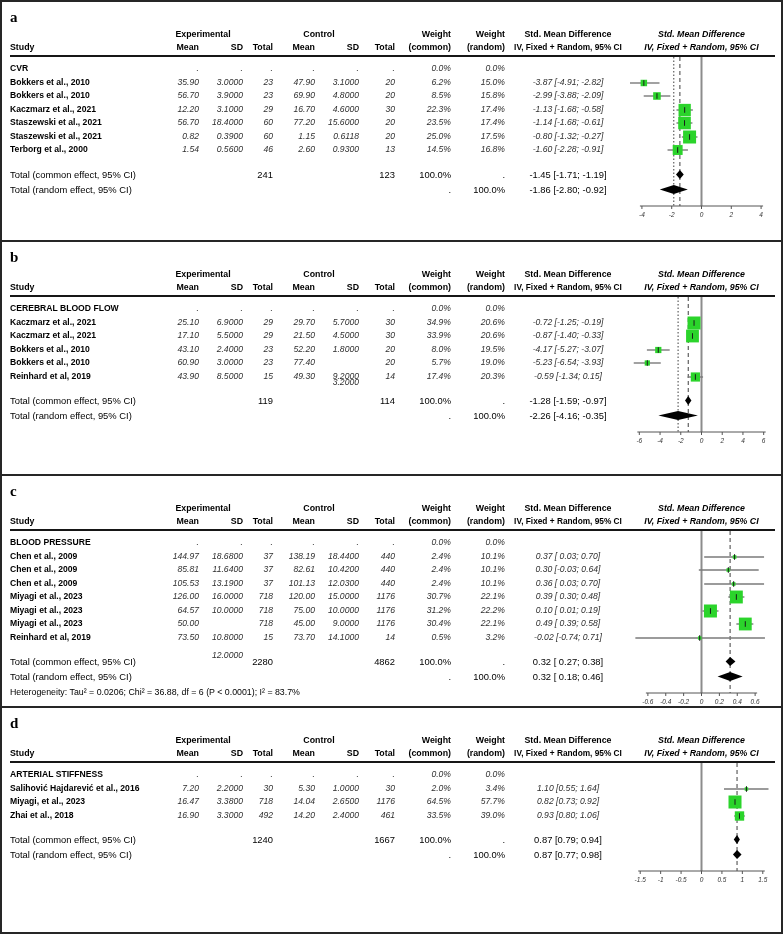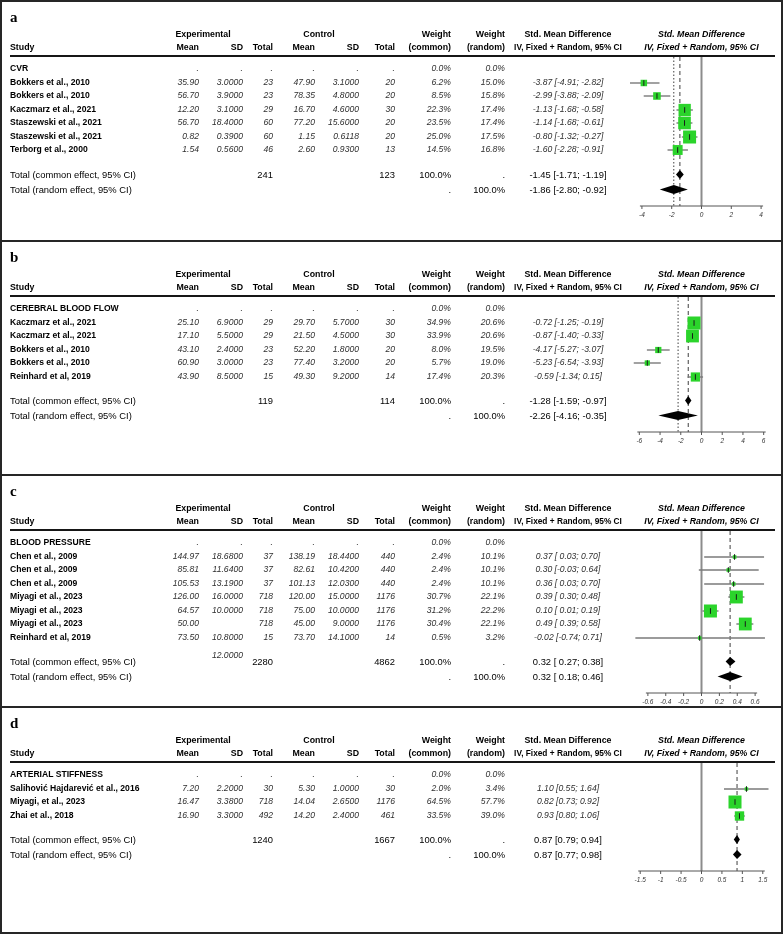--- a/index.html
+++ b/index.html
@@ -75,21 +75,21 @@
           <div class="num" style="grid-column: 8;">6.2%</div>
           <div class="num" style="grid-column: 9;">15.0%</div>
           <div class="smdc" style="grid-column: 10;">-3.87 [-4.91; -2.82]</div>
           <div style="grid-column: 11;"></div>
         </div>
         <div class="row" style="grid-template-columns: 150px 42px 44px 30px 42px 44px 36px 56px 54px 120px 1fr;">
           <div class="name" style="grid-column: 1;">Bokkers et al., 2010</div>
           <div class="num" style="grid-column: 2;">56.70</div>
           <div class="num" style="grid-column: 3;">3.9000</div>
           <div class="num" style="grid-column: 4;">23</div>
-          <div class="num" style="grid-column: 5;">78.35</div>
+          <div class="num" style="grid-column: 5;">69.90</div>
           <div class="num" style="grid-column: 6;">4.8000</div>
           <div class="num" style="grid-column: 7;">20</div>
           <div class="num" style="grid-column: 8;">8.5%</div>
           <div class="num" style="grid-column: 9;">15.8%</div>
           <div class="smdc" style="grid-column: 10;">-2.99 [-3.88; -2.09]</div>
           <div style="grid-column: 11;"></div>
         </div>
         <div class="row" style="grid-template-columns: 150px 42px 44px 30px 42px 44px 36px 56px 54px 120px 1fr;">
           <div class="name" style="grid-column: 1;">Kaczmarz et al., 2021</div>
           <div class="num" style="grid-column: 2;">12.20</div>
@@ -269,21 +269,21 @@
           <div class="num" style="grid-column: 9;">19.5%</div>
           <div class="smdc" style="grid-column: 10;">-4.17 [-5.27; -3.07]</div>
           <div style="grid-column: 11;"></div>
         </div>
         <div class="row" style="grid-template-columns: 150px 42px 44px 30px 42px 44px 36px 56px 54px 120px 1fr;">
           <div class="name" style="grid-column: 1;">Bokkers et al., 2010</div>
           <div class="num" style="grid-column: 2;">60.90</div>
           <div class="num" style="grid-column: 3;">3.0000</div>
           <div class="num" style="grid-column: 4;">23</div>
           <div class="num" style="grid-column: 5;">77.40</div>
-          <div class="num" style="grid-column: 6;">3.2000</div>
+          <div class="num" style="grid-column: 6; margin-top: 20px;">3.2000</div>
           <div class="num" style="grid-column: 7;">20</div>
           <div class="num" style="grid-column: 8;">5.7%</div>
           <div class="num" style="grid-column: 9;">19.0%</div>
           <div class="smdc" style="grid-column: 10;">-5.23 [-6.54; -3.93]</div>
           <div style="grid-column: 11;"></div>
         </div>
         <div class="row" style="grid-template-columns: 150px 42px 44px 30px 42px 44px 36px 56px 54px 120px 1fr;">
           <div class="name" style="grid-column: 1;">Reinhard et al, 2019</div>
           <div class="num" style="grid-column: 2;">43.90</div>
           <div class="num" style="grid-column: 3;">8.5000</div>
@@ -487,20 +487,21 @@
           <div class="smdc" style="grid-column: 10;">0.32 [ 0.27; 0.38]</div>
         </div>
         <div class="row total" style="grid-template-columns: 150px 42px 44px 30px 42px 44px 36px 56px 54px 120px 1fr;">
           <div class="name" style="grid-column: 1;">Total (random effect, 95% CI)</div>
           <div class="num" style="grid-column: 4;"></div>
           <div class="num" style="grid-column: 7;"></div>
           <div class="num" style="grid-column: 8;">.</div>
           <div class="num" style="grid-column: 9;">100.0%</div>
           <div class="smdc" style="grid-column: 10;">0.32 [ 0.18; 0.46]</div>
         </div>
+        <div class="het">Heterogeneity: Tau² = 0.0206; Chi² = 36.88, df = 6 (P &lt; 0.0001); I² = 83.7%</div>
       </div>
       <svg width="779" height="230" viewBox="0 0 779 230" class="overlay">
         <line x1="699.5" y1="55" x2="699.5" y2="217" stroke="#8c8c8c" stroke-width="2"></line>
         <line x1="728.1" y1="55" x2="728.1" y2="217" stroke="#3f3f3f" stroke-width="1" stroke-dasharray="4 3"></line>
         <line x1="702.18125" y1="81" x2="762.0625" y2="81" stroke="#7a7a7a" stroke-width="1.4"></line>
         <rect x="730.765974362268" y="79.197224362268" width="3.6055512754639896" height="3.6055512754639896" fill="#2bd42b"></rect>
         <line x1="732.56875" y1="78.2" x2="732.56875" y2="83.8" stroke="#1a1a1a" stroke-width="1"></line>
         <line x1="696.81875" y1="94" x2="756.7" y2="94" stroke="#7a7a7a" stroke-width="1.4"></line>
         <rect x="724.509724362268" y="92.197224362268" width="3.6055512754639896" height="3.6055512754639896" fill="#2bd42b"></rect>
         <line x1="726.3125" y1="91.2" x2="726.3125" y2="96.8" stroke="#1a1a1a" stroke-width="1"></line>

